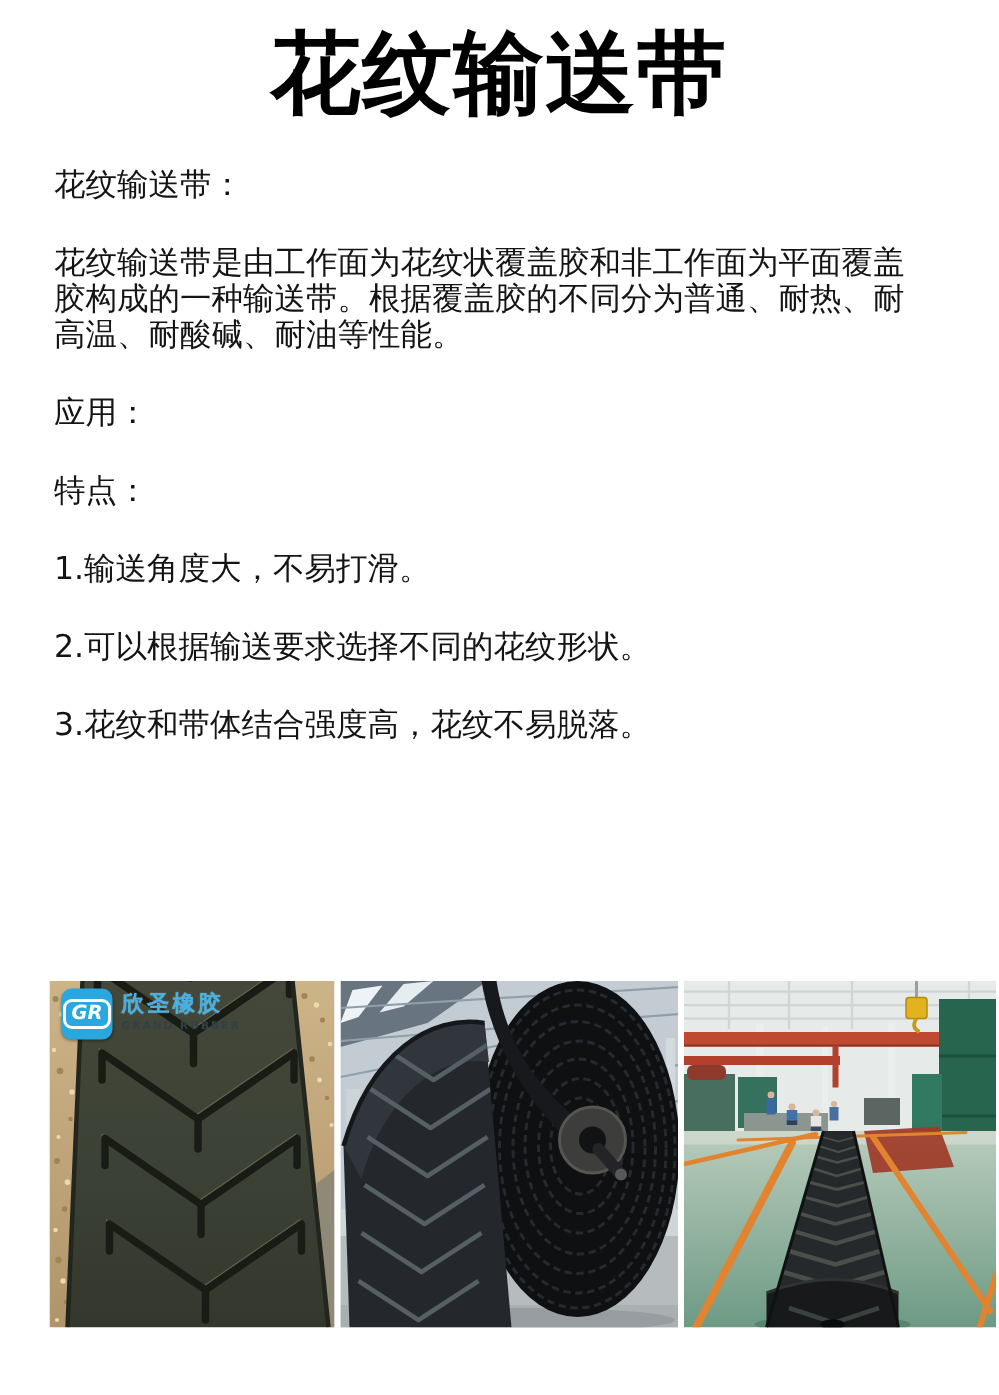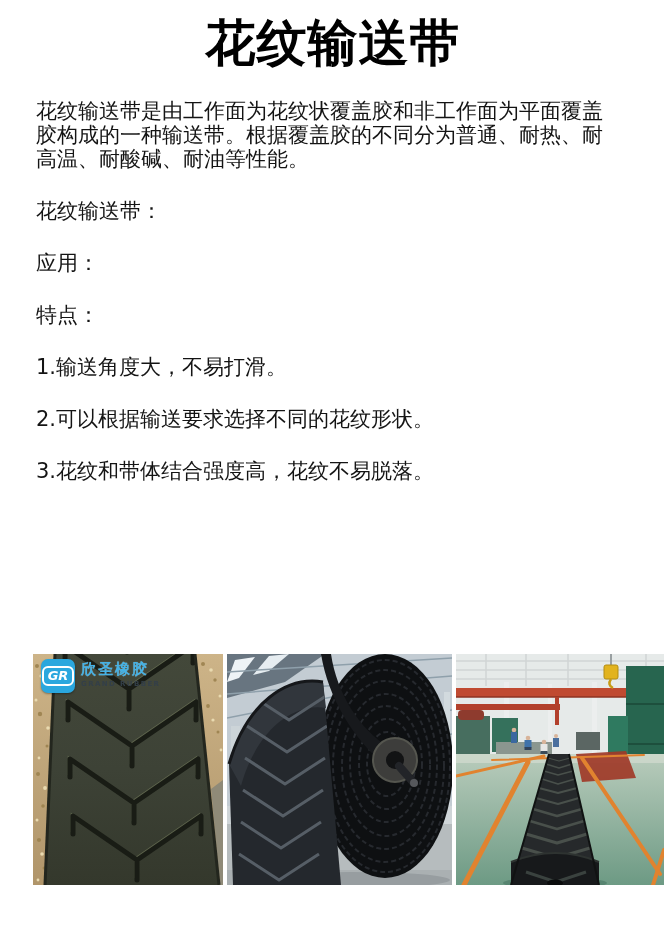--- a/index.html
+++ b/index.html
@@ -3,21 +3,21 @@
 <meta charset="utf-8">
 <style>
   html,body{margin:0;padding:0;}
   body{
     width:666px;height:930px;background:#ffffff;overflow:hidden;
     font-family:"DejaVu Sans","Liberation Sans",sans-serif;color:#111;
     position:relative;
   }
   .page{position:relative;width:666px;height:930px;background:#fff;}
   h1.title{
-    margin:12px 0 24px;text-align:center;font-size:50px;font-weight:bold;
+    margin:12px 0 24px;text-align:center;font-size:60px;font-weight:bold;
     color:#000;letter-spacing:1px;line-height:1.25;
   }
   .body-text{padding:0 26px 0 36px;font-size:21px;line-height:24px;color:#141414;}
   .body-text p{margin:0 0 28px;white-space:pre-line;}
   .photos{
     position:absolute;left:33px;top:642px;display:flex;gap:4px;
   }
   .photo{position:relative;height:231px;overflow:hidden;background:#ddd;}
   .photo.p1{width:190px;}
   .photo.p2{width:225px;}
@@ -40,24 +40,24 @@
   .logo-en{color:#333f49;font-size:7px;font-weight:bold;letter-spacing:1.4px;margin-top:2px;}
 </style>
 </head>
 <body>
 
 <div class="page">
 
   <h1 class="title">花纹输送带</h1>
 
   <div class="body-text">
+    <p>花纹输送带：</p>
     <p>花纹输送带是由工作面为花纹状覆盖胶和非工作面为平面覆盖
 胶构成的一种输送带。根据覆盖胶的不同分为普通、耐热、耐
 高温、耐酸碱、耐油等性能。</p>
-    <p>花纹输送带：</p>
     <p>应用：</p>
     <p>特点：</p>
     <p>1.输送角度大，不易打滑。</p>
     <p>2.可以根据输送要求选择不同的花纹形状。</p>
     <p>3.花纹和带体结合强度高，花纹不易脱落。</p>
   </div>
 
   <div class="photos">
 
     <div class="photo p1">

